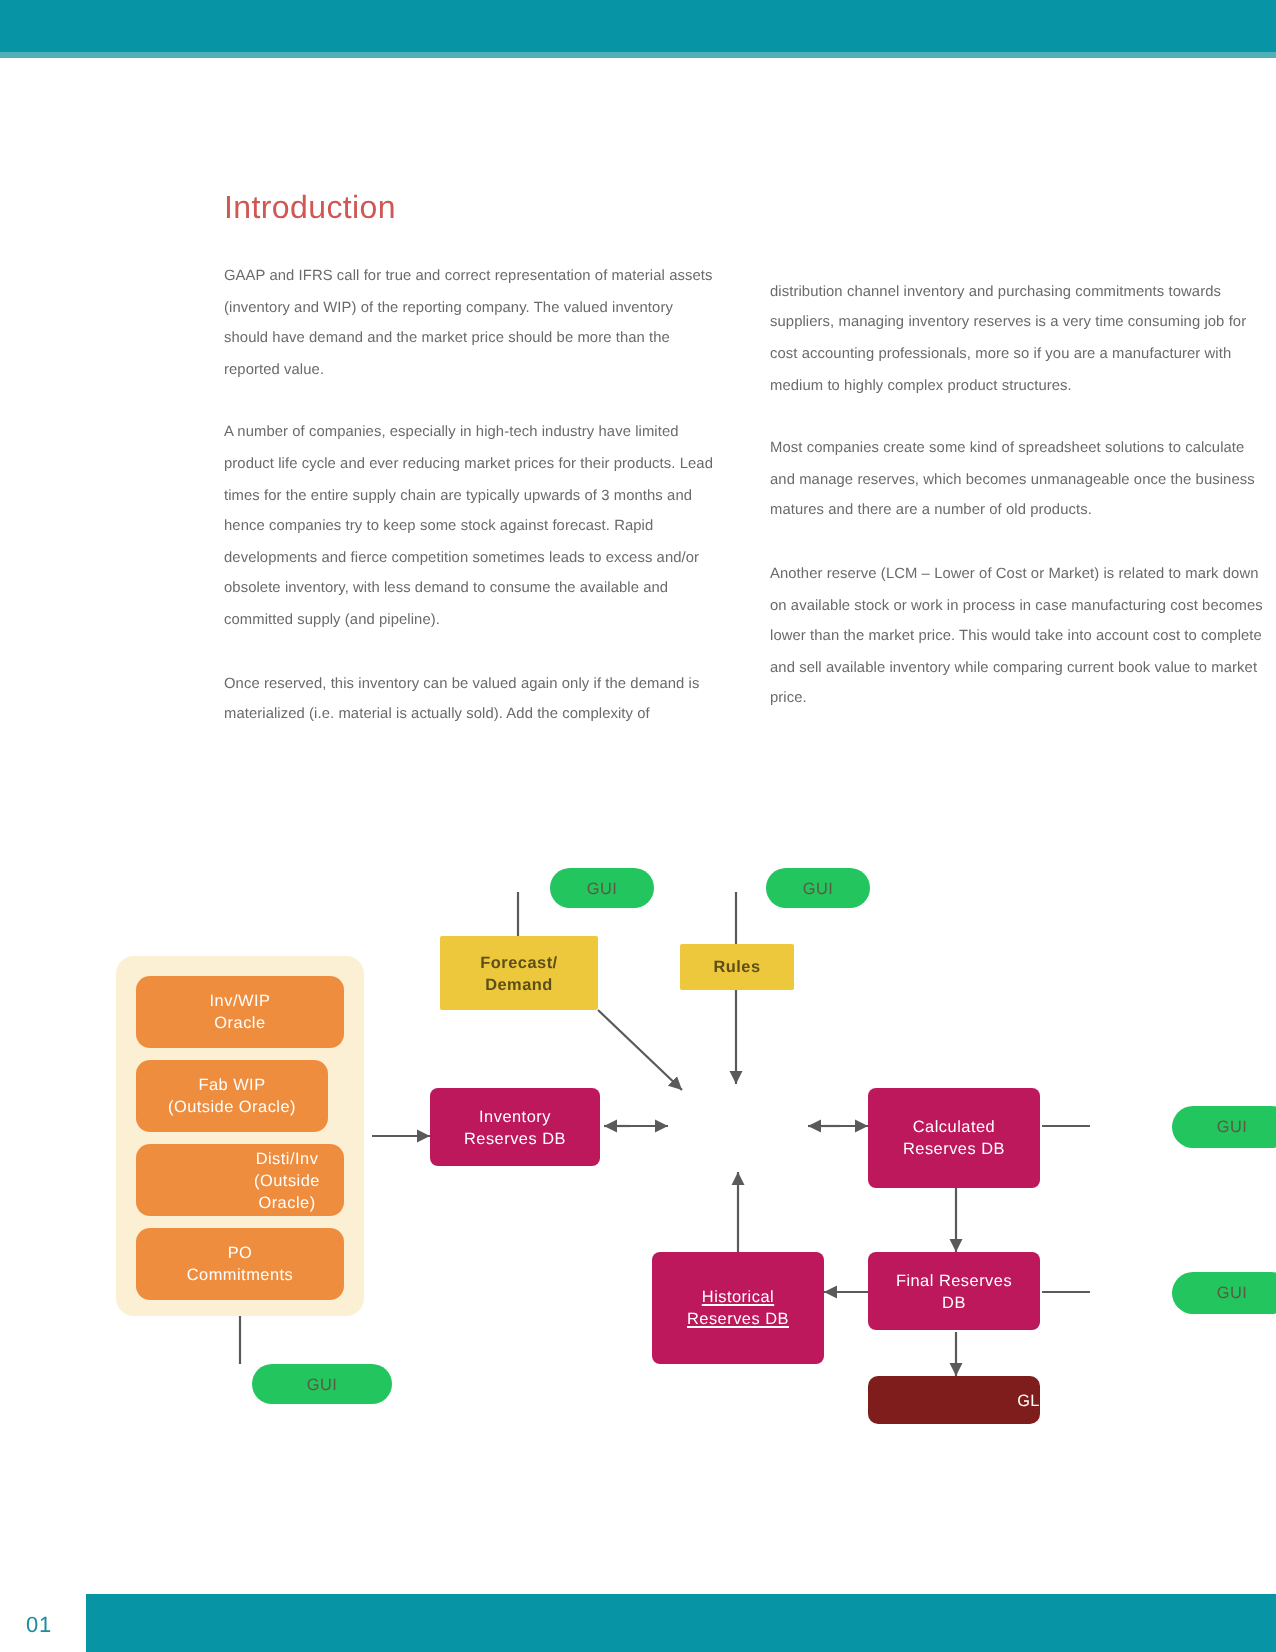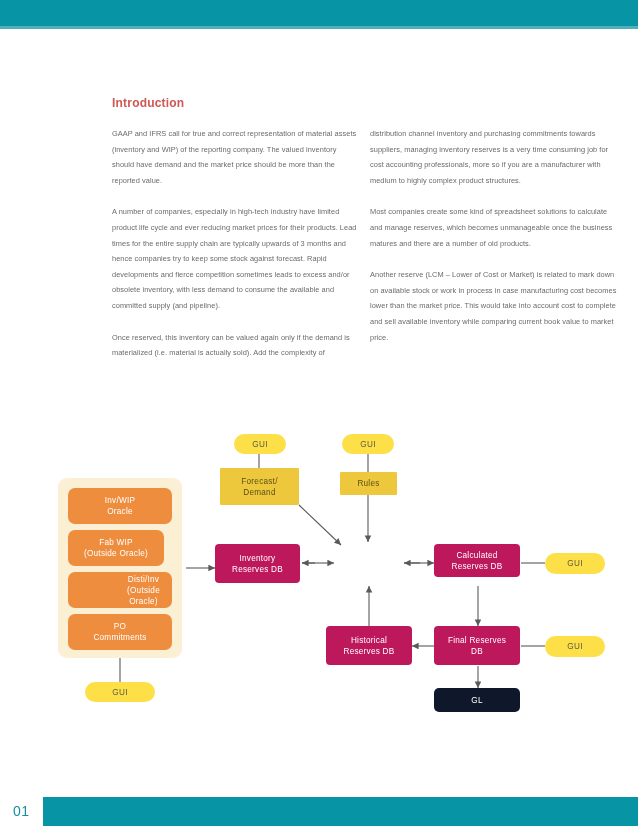--- a/index.html
+++ b/index.html
@@ -32,43 +32,43 @@
   }
   .footer-bar {
     position: absolute;
     left: 43px; bottom: 0;
     width: 595px; height: 29px;
     background: #0795a5;
   }
   .page-number {
     position: absolute;
     left: 13px; bottom: 7px;
-    font-size: 14px;
+    font-size: 11px;
     color: #1a8d9e;
     letter-spacing: 0.4px;
     font-family: "Liberation Sans", sans-serif;
   }
 
   
   .article {
     position: absolute;
     left: 112px; top: 96px;
     width: 520px;
   }
   .section-heading {
-    font-size: 12px;
+    font-size: 16px;
     color: #cf5754;
     margin: 0 0 16px 0;
-    font-weight: bold;
+    font-weight: normal;
     letter-spacing: 0.2px;
   }
   .columns {
     display: flex;
-    gap: 11px;
-    align-items: flex-start;
+    gap: 26px;
+    align-items: center;
   }
   .col {
     width: 247px;
   }
   .col p {
     margin: 0 0 16px 0;
     font-size: 7.4px;
     line-height: 15.6px;
     color: #6a6a6a;
     text-align: left;
@@ -103,40 +103,43 @@
   }
   .group-box {
     background: #fbefd4;
     border-radius: 9px;
   }
   .node-orange {
     background: #ef8d3f;
     border-radius: 7px;
   }
   .node-gui {
-    background: #fde047;
+    background: #22c55e;
     border-radius: 11px;
     color: #5d5a42;
+    margin-left: 41px;
   }
   .node-yellow {
     background: #eec83c;
     color: #5c4f18;
     border-radius: 1px;
+    font-weight: bold;
   }
   .node-blue {
     background: #be185d;
     border-radius: 4px;
   }
   .node-green {
     background: #2aa846;
     border-radius: 50%;
   }
   .node-red {
-    background: #0f172a;
+    background: #7f1d1d;
     border-radius: 5px;
+    justify-content: flex-end;
   }
 </style>
 </head>
 <body>
 
 <div class="top-bar"></div>
 <div class="top-bar-shadow"></div>
 <div class="footer-bar"></div>
 <div class="page-number">01</div>
 
@@ -241,25 +244,25 @@
 Demand</span>
   </div>
   <div class="node node-yellow" style="left:340px; top:52px; width:57px; height:23px;">
     <span style="white-space:pre-line">Rules</span>
   </div>
 
   <div class="node node-blue" style="left:215px; top:124px; width:85px; height:39px;">
     <span style="white-space:pre-line">Inventory
 Reserves DB</span>
   </div>
-  <div class="node node-blue" style="left:434px; top:124px; width:86px; height:33px;">
+  <div class="node node-blue" style="left:434px; top:124px; width:86px; height:50px;">
     <span style="white-space:pre-line">Calculated
 Reserves DB</span>
   </div>
-  <div class="node node-blue" style="left:326px; top:206px; width:86px; height:39px;">
+  <div class="node node-blue" style="left:326px; top:206px; width:86px; height:56px;text-decoration:underline;">
     <span style="white-space:pre-line">Historical
 Reserves DB</span>
   </div>
   <div class="node node-blue" style="left:434px; top:206px; width:86px; height:39px;">
     <span style="white-space:pre-line">Final Reserves
 DB</span>
   </div>
 
 
   <div class="node node-red" style="left:434px; top:268px; width:86px; height:24px;">

